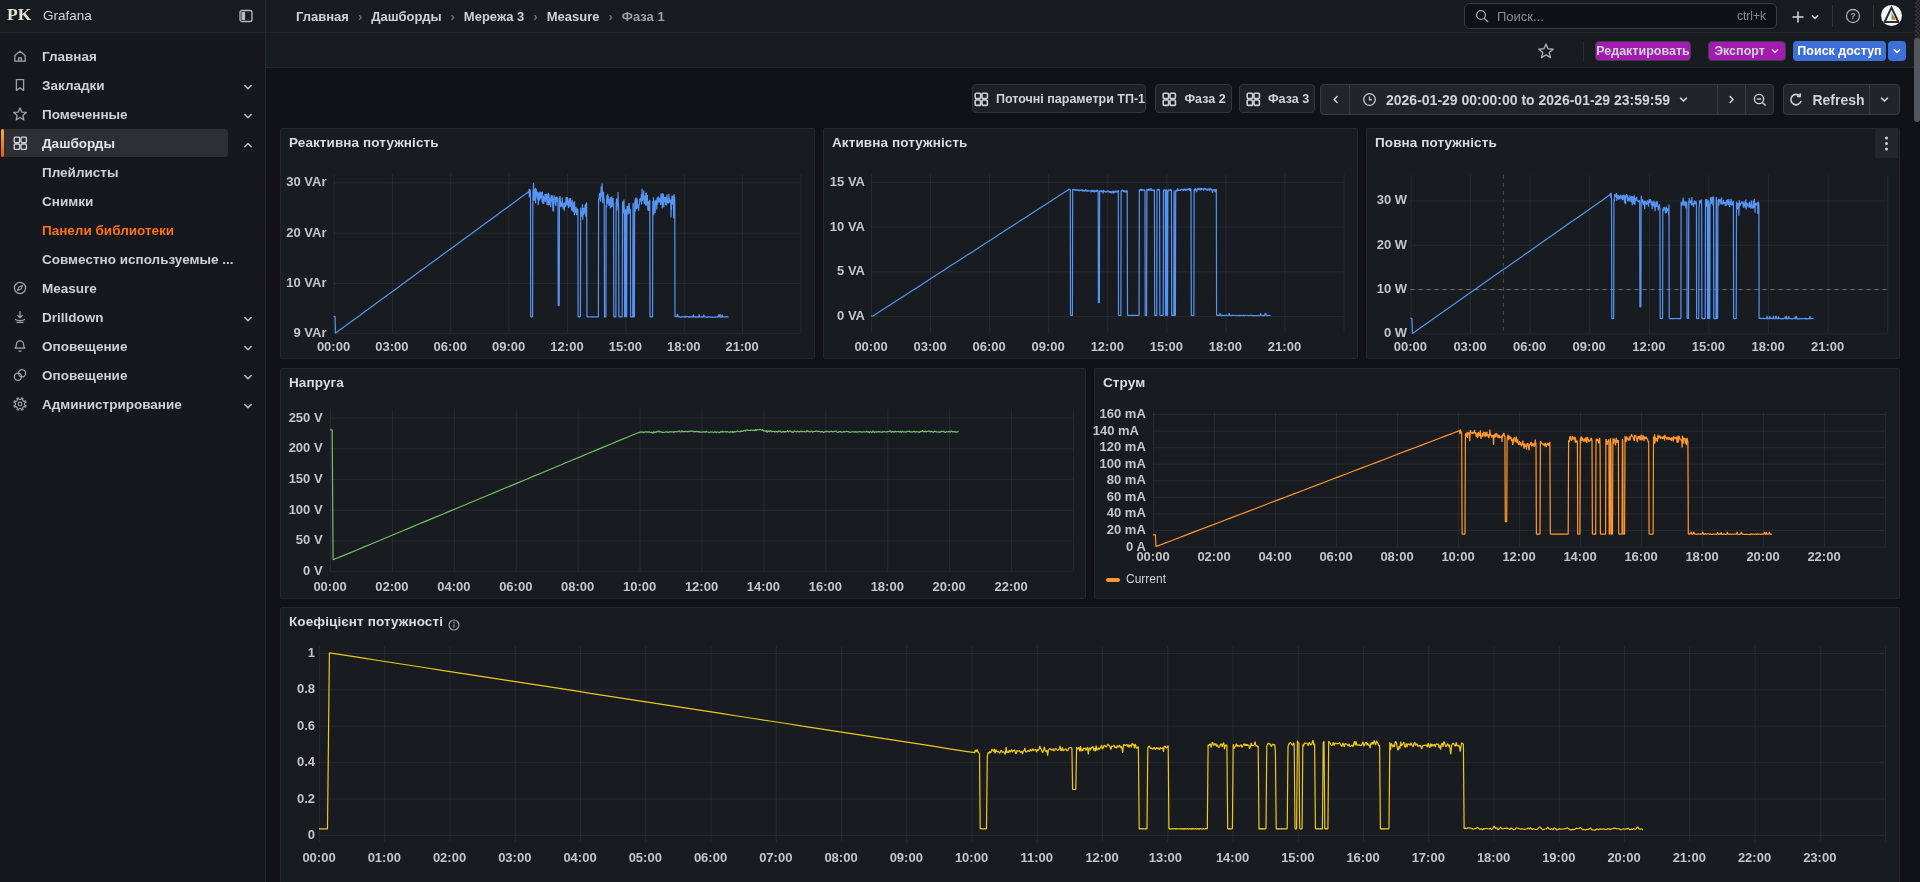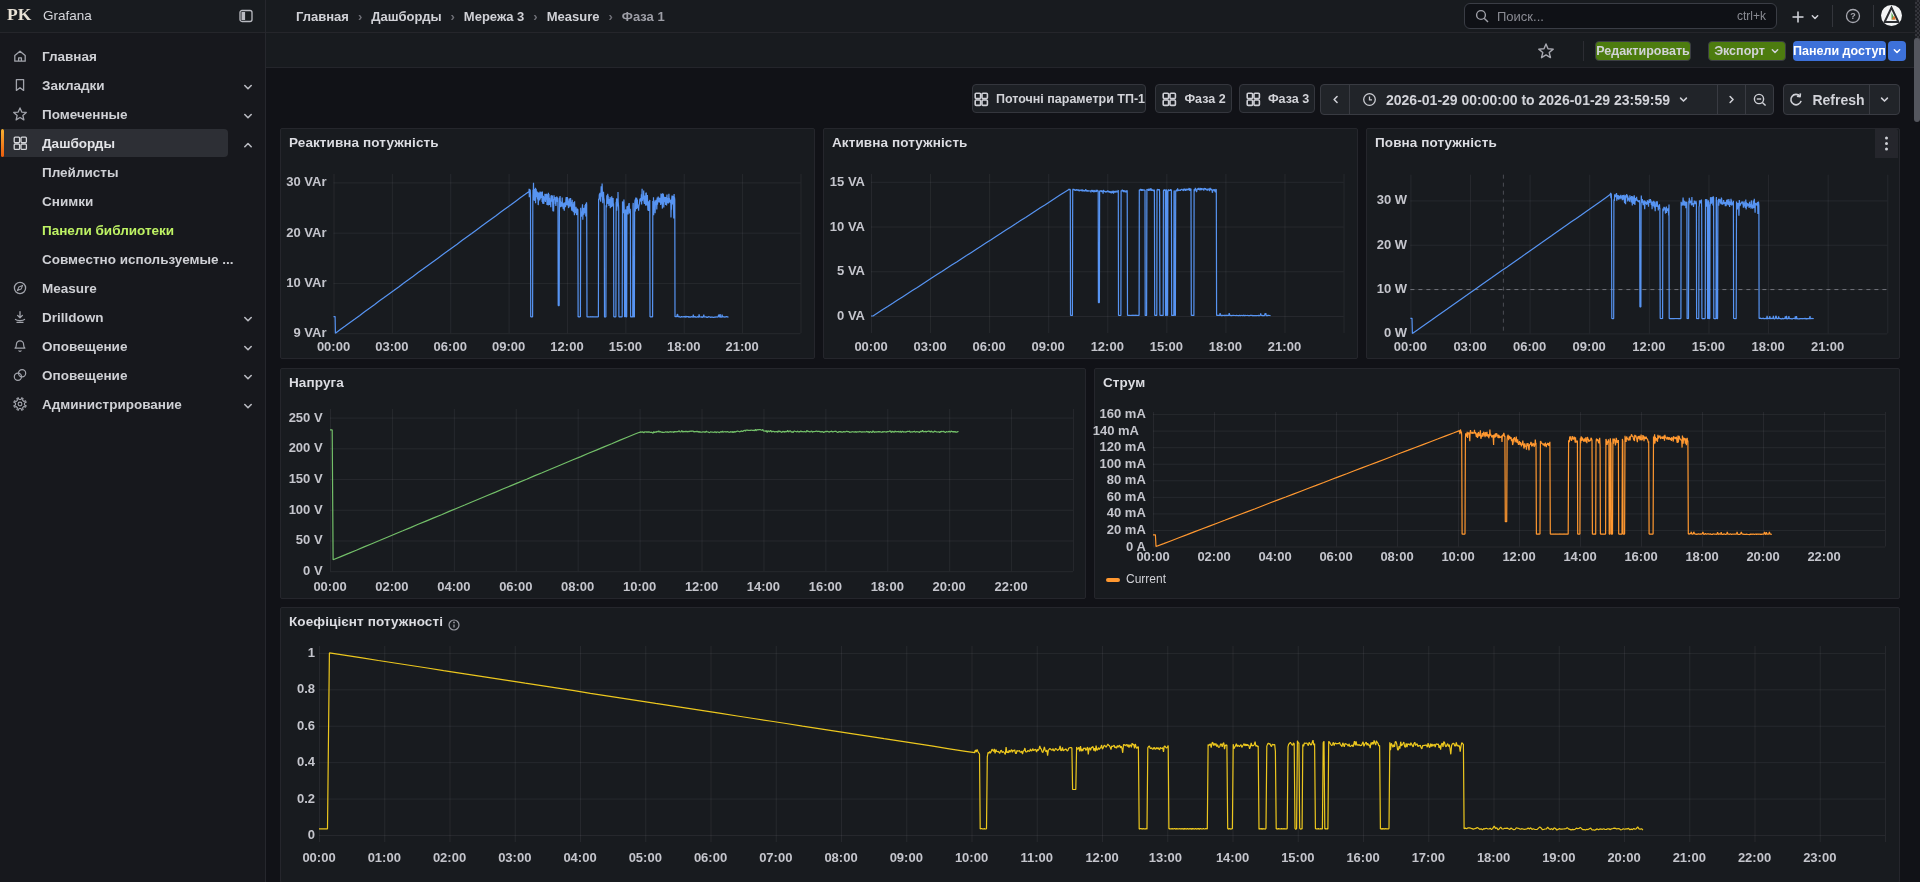--- a/index.html
+++ b/index.html
@@ -1,21 +1,21 @@
 <!DOCTYPE html>
 <html><head><meta charset="utf-8"><style>
 *{margin:0;padding:0;box-sizing:border-box}
 html,body{width:1920px;height:882px;background:#111217;font-family:"Liberation Sans",sans-serif;overflow:hidden}
 body{position:relative;color:#ccccdc}
 .abs{position:absolute}
 .panel{position:absolute;background:#181b1f;border:1px solid #25262c;border-radius:2px}
 .ptitle{position:absolute;left:8px;top:6px;font-size:13.5px;font-weight:700;color:#dcdde2;letter-spacing:0.1px}
 .tick{position:absolute;font-size:13px;font-weight:700;color:#c4c5cc;line-height:16px;white-space:nowrap}
 .navtext{font-size:13.5px;font-weight:600;color:#d2d3d8}
-.btn{position:absolute;display:flex;align-items:center;justify-content:center;white-space:nowrap;background:#4d7c0f;border:1px solid #3b3d44;border-radius:4px;color:#d2d3d8;font-size:12.5px;font-weight:600}
+.btn{position:absolute;display:flex;align-items:center;justify-content:center;white-space:nowrap;background:#a21caf;border:1px solid #3b3d44;border-radius:4px;color:#d2d3d8;font-size:12.5px;font-weight:600}
 </style></head><body>
 <div class="abs" style="left:0;top:0;width:1920px;height:33px;background:#181b1f;border-bottom:1px solid #25262b"></div>
 <div class="abs" style="left:0;top:33px;width:265px;height:849px;background:#17181d"></div>
 <div class="abs" style="left:265px;top:0;width:1px;height:882px;background:#26272d"></div>
 <div class="abs" style="left:266px;top:33px;width:1654px;height:35px;background:#181b1f;border-bottom:1px solid #24252b"></div>
 <div class="abs" style="left:7px;top:4px;font-family:'Liberation Serif',serif;font-weight:700;font-size:17.5px;color:#e8e2d6">PK</div>
 <div class="abs" style="left:43px;top:8px;font-size:13.5px;color:#d5d6db">Grafana</div>
 <svg width="14" height="14" viewBox="0 0 14 14" style="position:absolute;left:239px;top:9px">
     <rect x="1" y="1.5" width="12" height="11" rx="2" fill="none" stroke="#b9bac1" stroke-width="1.3"></rect>
     <rect x="2.5" y="3" width="3.6" height="8" fill="#b9bac1"></rect>
@@ -66,21 +66,21 @@
     </svg></div>
 <div class="abs" style="left:1583px;top:41px;width:1px;height:20px;background:#2c2d33"></div>
 <div class="btn" style="left:1595px;top:41px;width:96px;height:20px">Редактировать</div>
 <div class="btn" style="left:1708px;top:41px;width:78px;height:20px">Экспорт<span style="margin-left:5px;display:flex">
       <svg width="10" height="10" viewBox="0 0 10 10" style="">
         <g transform="scale(0.8333333333333334)">
           <path d="M2.8 4.5 L6 7.7 L9.2 4.5" fill="none" stroke="#d2d3d8" stroke-width="1.8" stroke-linecap="round" stroke-linejoin="round"></path>
         </g>
       </svg>
     </span></div>
-<div class="abs" style="left:1793px;top:41px;width:93px;height:20px;background:#3d71d9;border-radius:4px;display:flex;align-items:center;justify-content:center;color:#fff;font-size:12.5px;font-weight:600">Панели доступ</div>
+<div class="abs" style="left:1793px;top:41px;width:93px;height:20px;background:#3d71d9;border-radius:4px;display:flex;align-items:center;justify-content:center;color:#fff;font-size:12.5px;font-weight:600">Поиск доступ</div>
 <div class="abs" style="left:1888px;top:41px;width:18px;height:20px;background:#3d71d9;border-radius:4px;display:flex;align-items:center;justify-content:center">
     <svg width="10" height="10" viewBox="0 0 10 10" style="">
       <g transform="scale(0.8333333333333334)">
         <path d="M2.8 4.5 L6 7.7 L9.2 4.5" fill="none" stroke="#fff" stroke-width="1.8" stroke-linecap="round" stroke-linejoin="round"></path>
       </g>
     </svg>
   </div>
 <div class="abs" style="left:12px;top:48px"><svg width="16" height="16" viewBox="0 0 16 16" style="">
       <path d="M2.8 13.2 V7.6 L8 3.2 l5.2 4.4 v5.6 Z M6.6 13.2 v-3.4 h2.8 v3.4" fill="none" stroke="#a2a4ac" stroke-width="1.3" stroke-linejoin="round"></path>
     </svg></div>
@@ -112,21 +112,21 @@
       <rect x="9.0" y="9.0" width="5.4" height="5.4" rx="1.0" fill="none" stroke="#d6d7db" stroke-width="1.3"></rect>
     </svg></div>
 <div class="abs navtext" style="left:42px;top:136px;color:#e3e4e8">Дашборды</div>
 <div class="abs" style="left:242px;top:137px"><svg width="12" height="12" viewBox="0 0 12 12" style="">
       <g transform="scale(1.0)">
         <path d="M2.8 7.7 L6 4.5 L9.2 7.7" fill="none" stroke="#b9bac1" stroke-width="1.6" stroke-linecap="round" stroke-linejoin="round"></path>
       </g>
     </svg></div>
 <div class="abs navtext" style="left:42px;top:165px;color:#cfd0d5">Плейлисты</div>
 <div class="abs navtext" style="left:42px;top:194px;color:#cfd0d5">Снимки</div>
-<div class="abs navtext" style="left:42px;top:223px;color:#bef264">Панели библиотеки</div>
+<div class="abs navtext" style="left:42px;top:223px;color:#f97316">Панели библиотеки</div>
 <div class="abs navtext" style="left:42px;top:252px;color:#cfd0d5">Совместно используемые ...</div>
 <div class="abs" style="left:12px;top:280px"><svg width="16" height="16" viewBox="0 0 16 16" style="">
       <circle cx="8" cy="8" r="5.6" fill="none" stroke="#a2a4ac" stroke-width="1.3"></circle>
       <path d="M10.6 5.4 l-1.5 3.7 l-3.7 1.5 l1.5 -3.7 Z" fill="none" stroke="#a2a4ac" stroke-width="1.1" stroke-linejoin="round"></path>
     </svg></div>
 <div class="abs navtext" style="left:42px;top:281px;color:#cfd0d5">Measure</div>
 <div class="abs" style="left:12px;top:309px"><svg width="16" height="16" viewBox="0 0 16 16" style="">
       <path d="M8 2.6 v6.2 M8 8.8 l-2.4 -2.4 M8 8.8 l2.4 -2.4" fill="none" stroke="#a2a4ac" stroke-width="1.3" stroke-linecap="round"></path>
       <path d="M3.4 10.4 c1.2 1.6 8 1.6 9.2 0 M5 13.4 h6" fill="none" stroke="#a2a4ac" stroke-width="1.2" stroke-linecap="round"></path>
     </svg></div>

